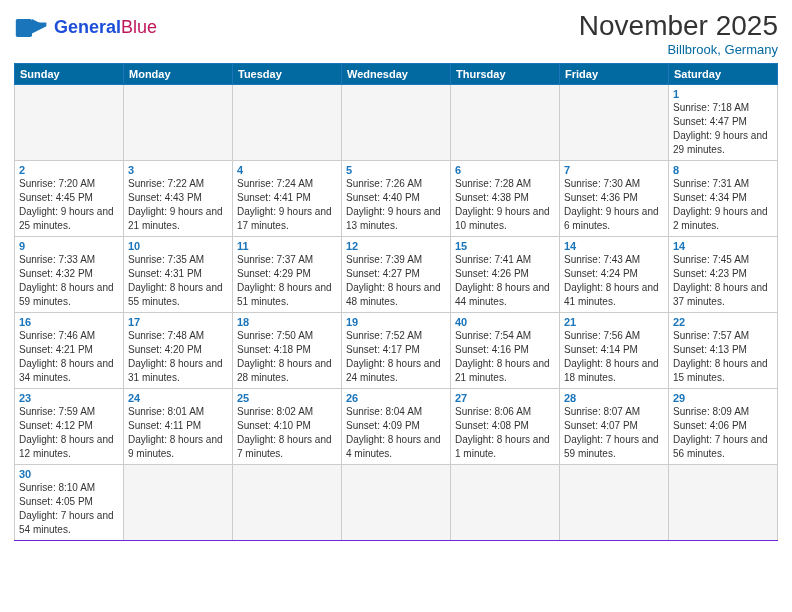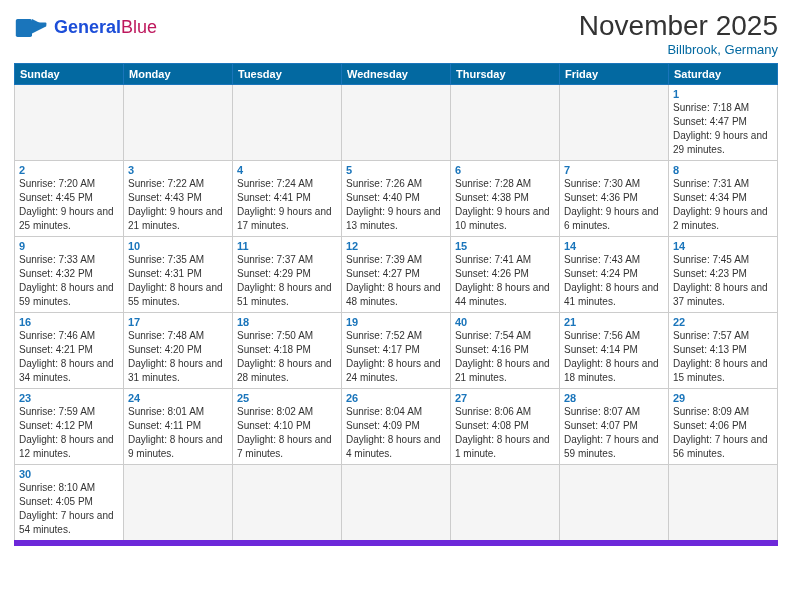--- a/index.html
+++ b/index.html
@@ -84,21 +84,21 @@
       color: #1a75bb;
       display: block;
       margin-bottom: 1px;
     }
     .day-info {
       font-size: 10px;
       color: #333;
       line-height: 1.4;
     }
     .last-row td {
-      border-bottom: 6px solid #6d28d9;
+      border-bottom: 1px solid #6d28d9;
     }
   </style>
 </head>
 <body>
 
 <div class="page">
   <div class="header">
     <div class="logo">
       <svg class="logo-icon" viewBox="0 0 40 40">
         <rect x="2" y="10" width="18" height="20" rx="2" fill="#1a75bb"></rect>

